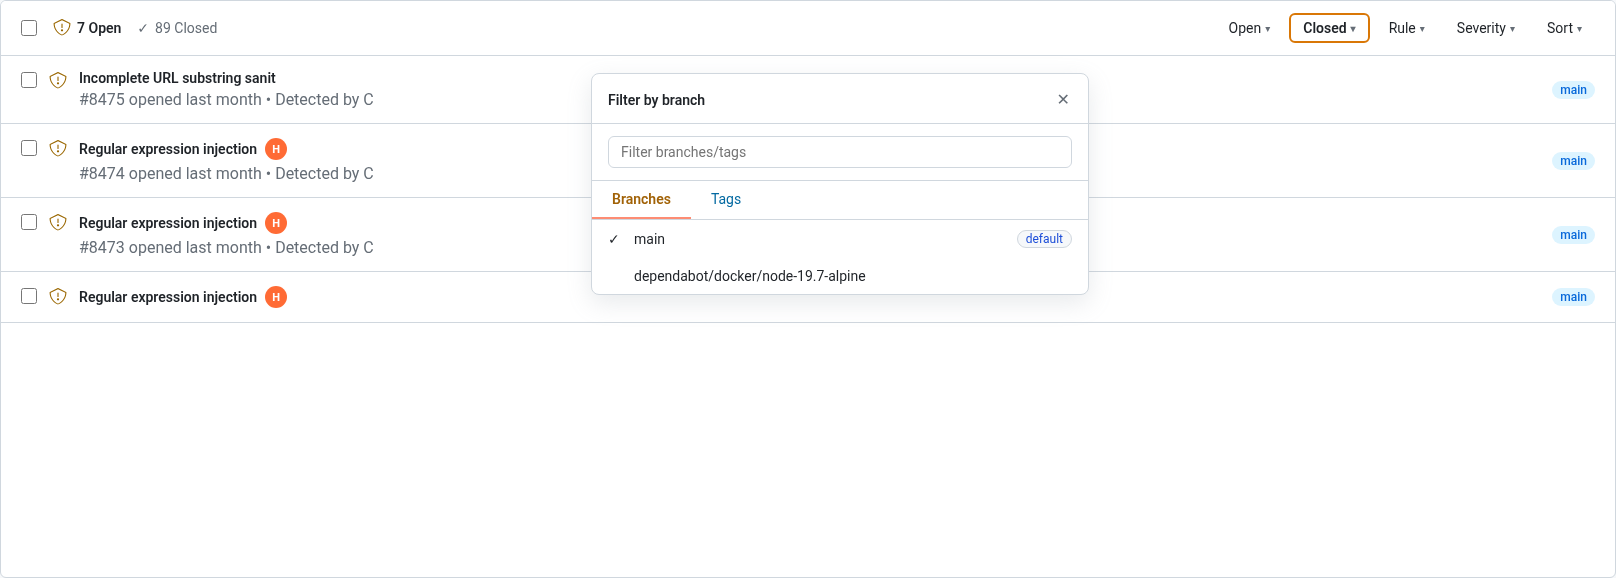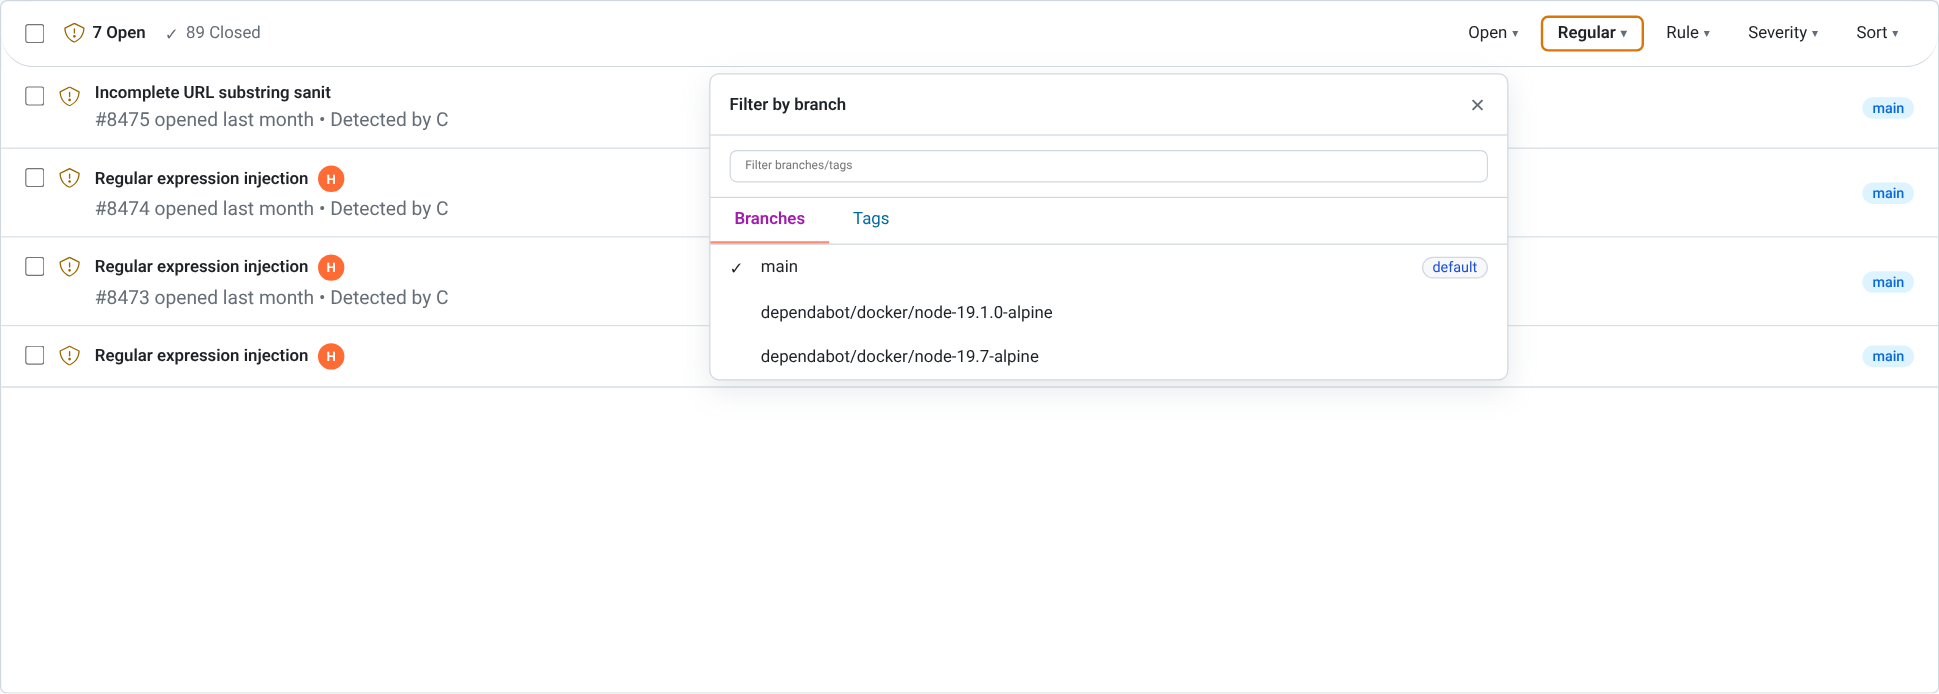--- a/index.html
+++ b/index.html
@@ -21,21 +21,20 @@
     }
 
     
     .header-bar {
       display: flex;
       align-items: center;
       justify-content: space-between;
       padding: 12px 20px;
       border-bottom: 1px solid #d0d7de;
       background: #fff;
-      border-radius: 27px;
     }
 
     .header-left {
       display: flex;
       align-items: center;
       gap: 16px;
     }
 
     .checkbox-master {
       width: 16px;
@@ -172,23 +171,23 @@
       border-radius: 3px;
       background: #fff;
       cursor: pointer;
       flex-shrink: 0;
       margin-top: 2px;
     }
 
     
     .dropdown-overlay {
       position: absolute;
-      top: 60px;
+      top: 72px;
       left: 590px;
-      width: 666px;
+      width: 498px;
       background: #fff;
       border: 1px solid #d0d7de;
       border-radius: 8px;
       box-shadow: 0 8px 24px rgba(140,149,159,0.2);
       z-index: 100;
     }
 
     .dropdown-header {
       display: flex;
       align-items: center;
@@ -219,21 +218,21 @@
     .search-box {
       padding: 12px 16px;
       border-bottom: 1px solid #d0d7de;
     }
 
     .search-input {
       width: 100%;
       padding: 7px 12px;
       border: 1px solid #d0d7de;
       border-radius: 6px;
-      font-size: 10px;
+      font-size: 14px;
       color: #1f2328;
       outline: none;
       font-family: inherit;
     }
 
     .tabs-row {
       display: flex;
       border-bottom: 1px solid #d0d7de;
     }
 
@@ -241,21 +240,21 @@
       padding: 10px 20px;
       font-size: 14px;
       cursor: pointer;
       border-bottom: 2px solid transparent;
       font-weight: 400;
       color: #0369a1;
     }
 
     .tab-item.active {
       font-weight: 600;
-      color: #a21caf;
+      color: #a16207;
       border-bottom: 2px solid #fd8c73;
     }
 
     .branch-list {
       max-height: 260px;
       overflow-y: scroll;
     }
 
     .branch-list::-webkit-scrollbar {
       width: 8px;
@@ -321,21 +320,21 @@
         </div>
       </div>
     </div>
 
     <div class="header-right">
       <button class="filter-btn">
         <span>Open</span>
         <span class="caret">▾</span>
       </button>
       <button class="filter-btn active">
-        <span>Regular</span>
+        <span>Closed</span>
         <span class="caret">▾</span>
       </button>
       <button class="filter-btn">
         <span>Rule</span>
         <span class="caret">▾</span>
       </button>
       <button class="filter-btn">
         <span>Severity</span>
         <span class="caret">▾</span>
       </button>
@@ -440,25 +439,19 @@
       <div class="branch-item">
         <div class="branch-item-left">
           <span class="check-mark">✓</span>
           <span>main</span>
         </div>
         <span class="default-badge">default</span>
       </div>
       <div class="branch-item">
         <div class="branch-item-left">
           <span class="check-mark" style="visibility:hidden;">✓</span>
-          <span>dependabot/docker/node-19.1.0-alpine</span>
-        </div>
-      </div>
-      <div class="branch-item">
-        <div class="branch-item-left">
-          <span class="check-mark" style="visibility:hidden;">✓</span>
           <span>dependabot/docker/node-19.7-alpine</span>
         </div>
       </div>
     </div>
   </div>
 
 </div>
 
 </body></html>

